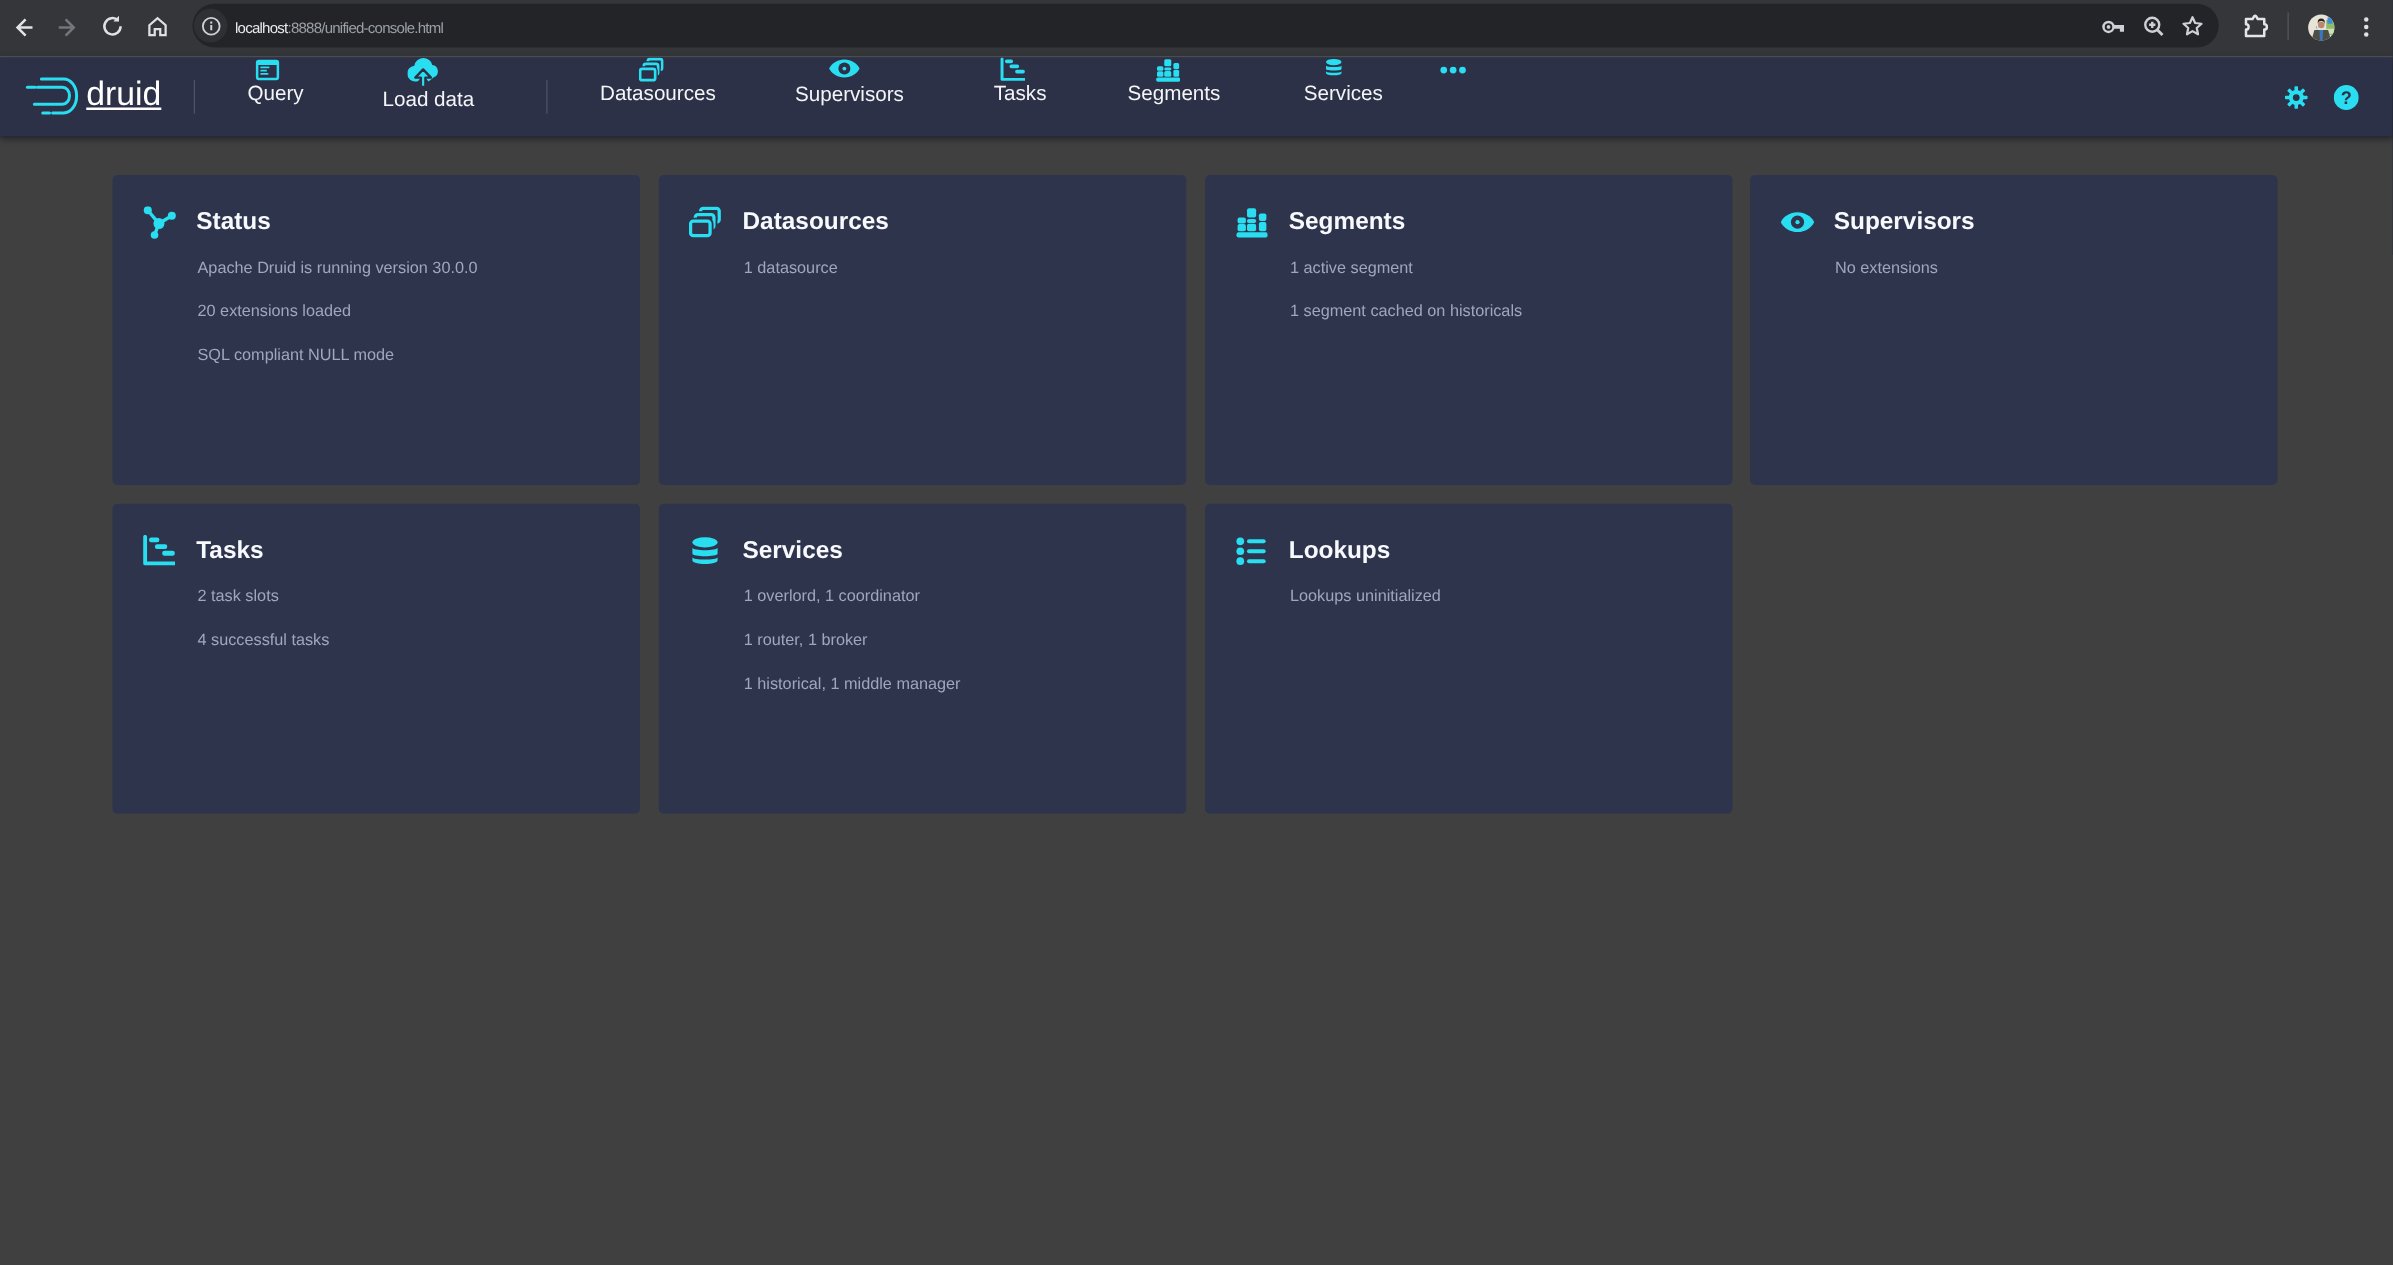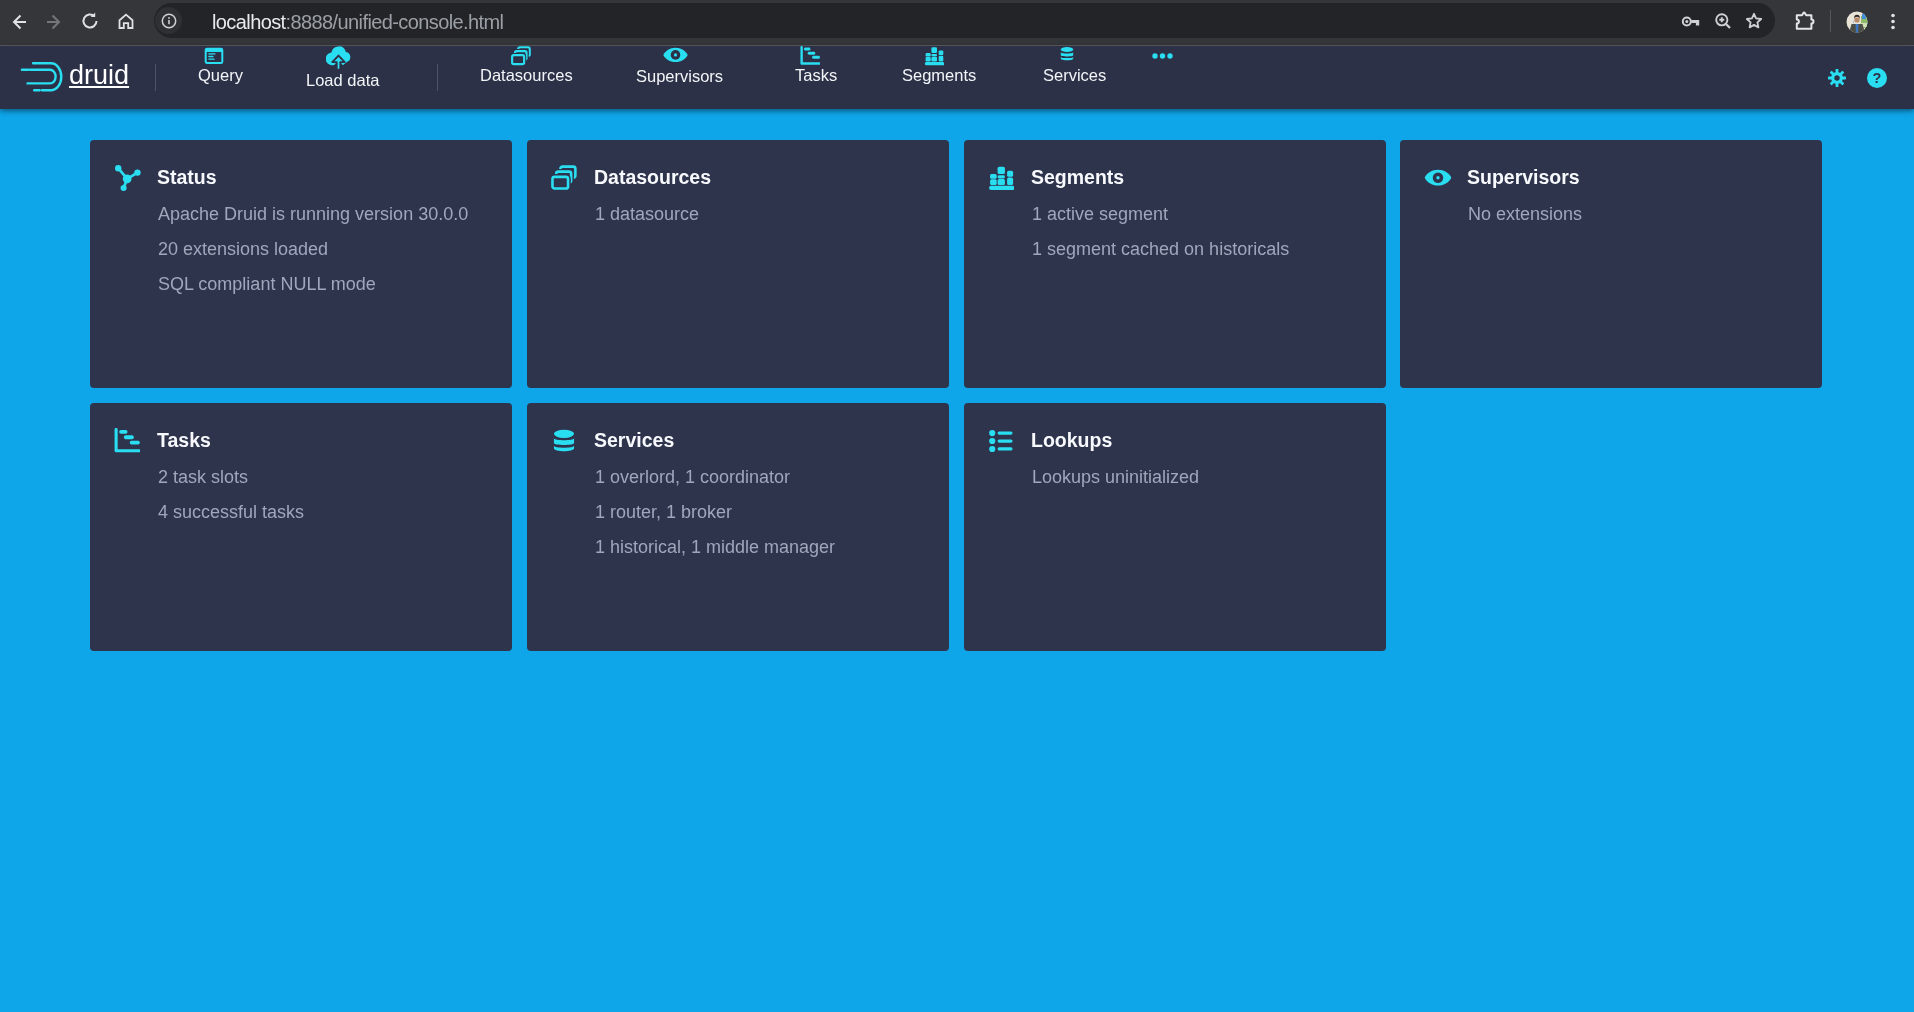--- a/index.html
+++ b/index.html
@@ -7,38 +7,38 @@
     font-family:"Liberation Sans", sans-serif; background:#232839; }
   
   .chrome { position:absolute; top:0; left:0; width:1914px; height:46px;
     background:#35363a; border-bottom:1px solid #5a5c60; }
   .cicon { position:absolute; top:0; left:0; }
   .omnibox { position:absolute; left:154px; top:3px; width:1621px; height:35px;
     border-radius:17.5px; background:#232428; }
   .chip { position:absolute; left:155px; top:7px; width:27px; height:27px;
     border-radius:50%; background:#2f3034; }
   .urltext { position:absolute; left:188px; top:0; height:57px; line-height:44px;
-    font-size:20px; letter-spacing:-0.6px; color:#9aa0a6; white-space:pre;margin-left:24px; }
+    font-size:12px; letter-spacing:-0.6px; color:#9aa0a6; white-space:pre; }
   .urltext b { color:#e8eaed; font-weight:normal; }
   .vsep1 { position:absolute; left:1830px; top:10px; width:1px; height:22px; background:#55575b; }
   
   .navbar { position:absolute; top:46px; left:0; width:1914px; height:63px;
     background:#2c3147; box-shadow:0 2px 5px rgba(8,10,20,.5); z-index:5; }
   .nitem { position:absolute; top:0; height:63px; display:flex; align-items:center;flex-direction:column; }
   .nlabel { font-size:16.5px; color:#f3f5f8; }
   .nsep { position:absolute; top:18px; width:1px; height:27px; background:#4d5366; }
   .logotext { position:absolute; left:69px; top:0; height:63px; line-height:59px;
     font-size:27px; color:#ffffff;text-decoration:underline; }
   
-  .content { position:absolute; top:109px; left:0; width:1914px; height:903px; background:#0ea5e9; }
+  .content { position:absolute; top:109px; left:0; width:1914px; height:903px; background:#404040; }
   .card { position:absolute; width:422px; height:248px; background:#2f344d; border-radius:4px; }
   .card .icn { position:absolute; left:24px; top:25px; }
   .card h2 { position:absolute; left:67px; top:22px; margin:0; font-size:19.5px; line-height:30px;
     font-weight:bold; color:#f7f9fc; }
-  .card p { position:absolute; left:68px; margin:0; font-size:18px; line-height:22px; color:#9fa7bb; }
+  .card p { position:absolute; left:68px; margin:0; font-size:13px; line-height:22px; color:#9fa7bb; }
   .p1 { top:63px; } .p2 { top:98px; } .p3 { top:133px; }
 </style>
 </head>
 <body>
 
 <div class="chrome">
   <div class="omnibox"></div>
   <div class="chip"></div>
   <div class="urltext"><b>localhost</b>:8888/unified-console.html</div>
   <div class="vsep1"></div>

